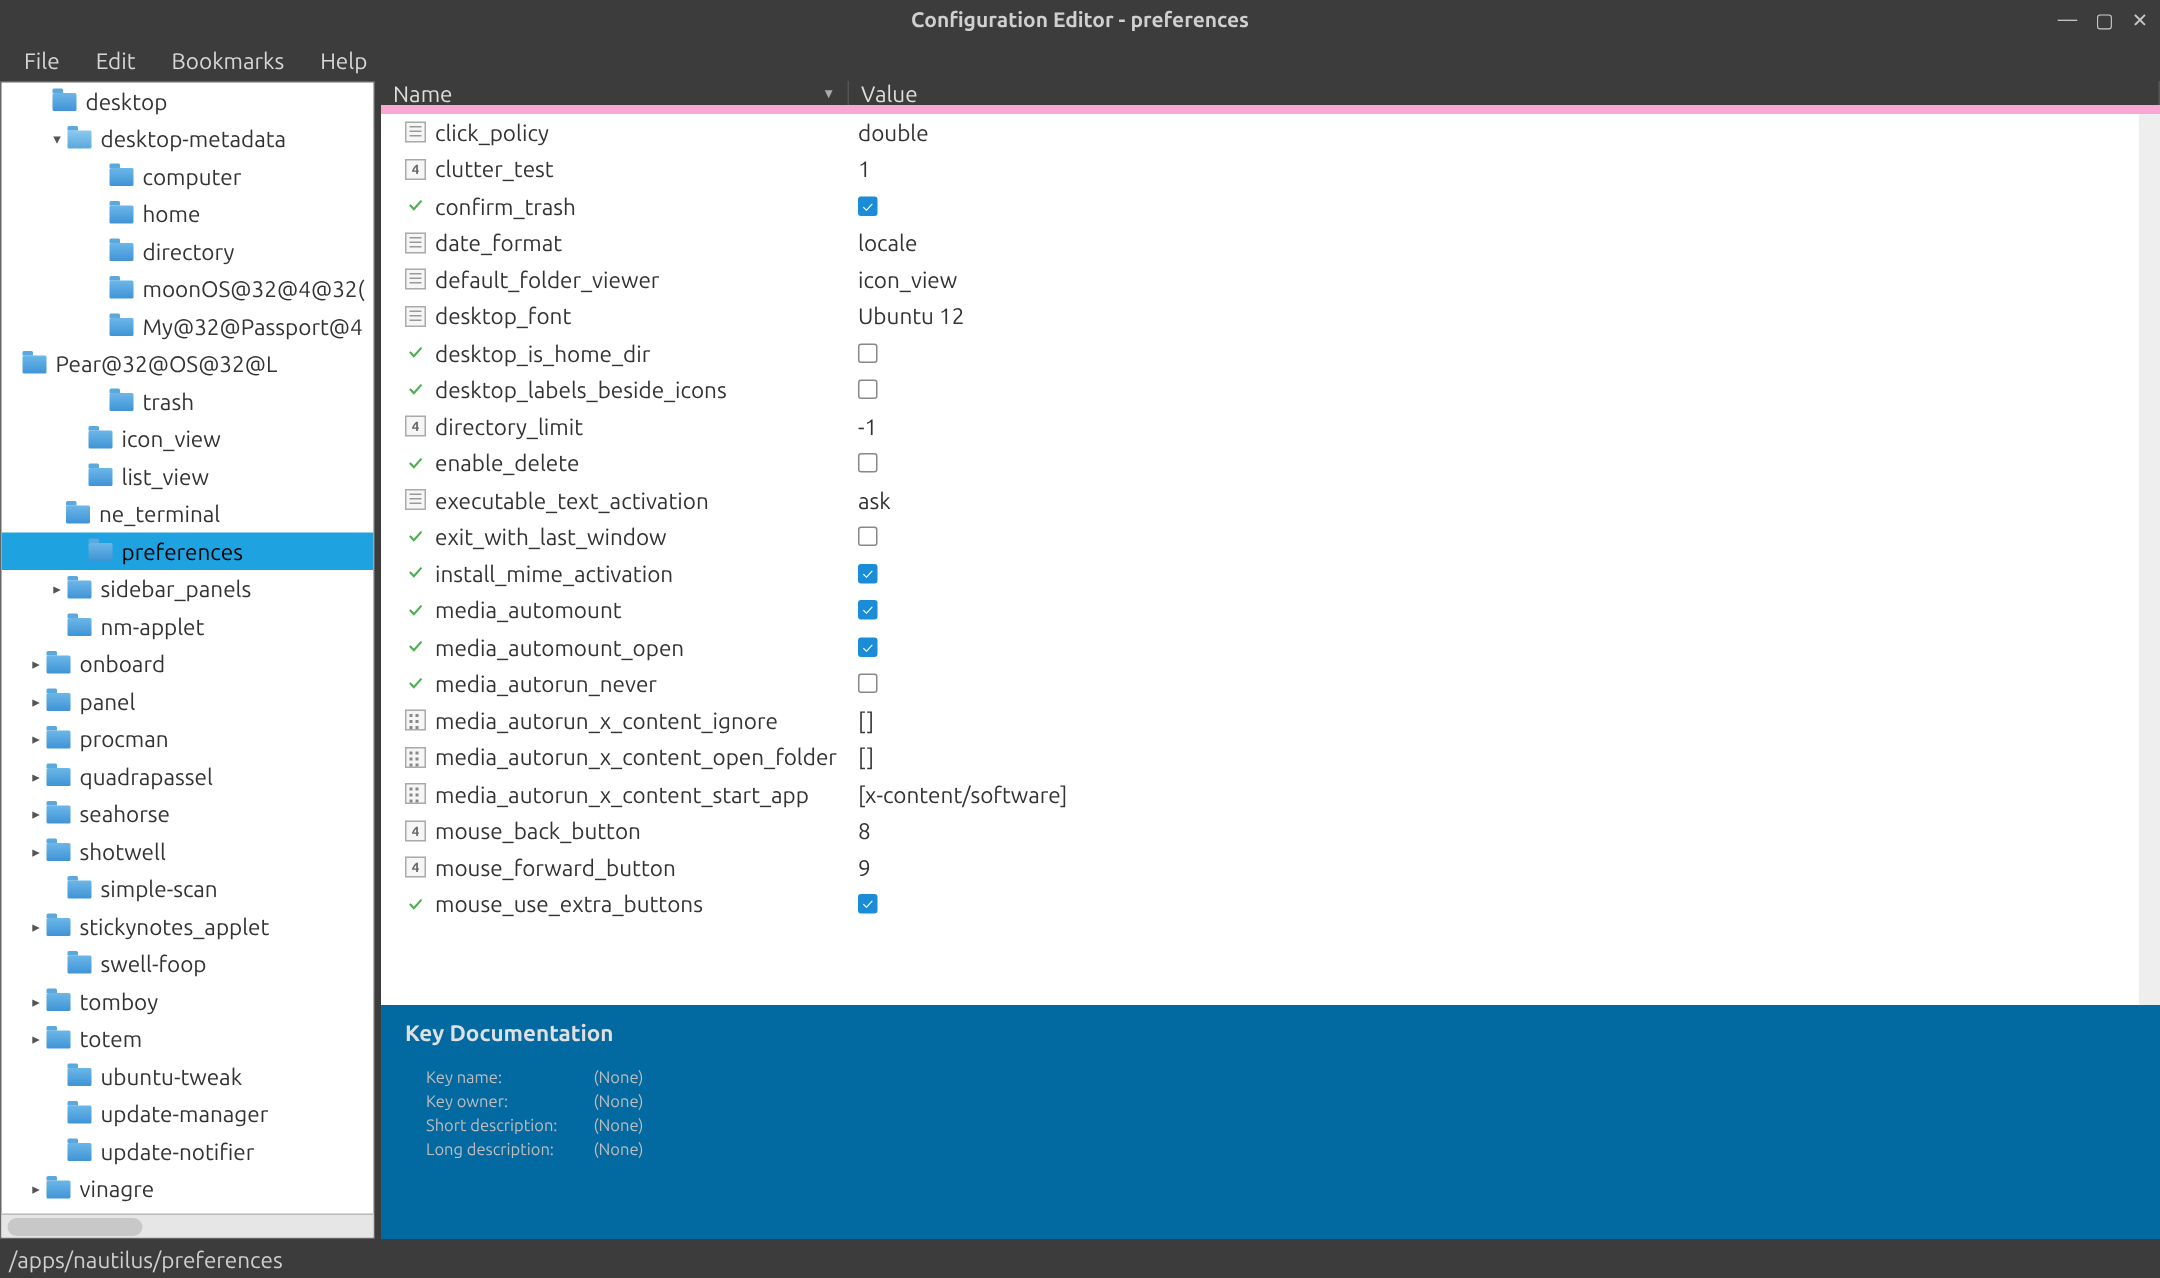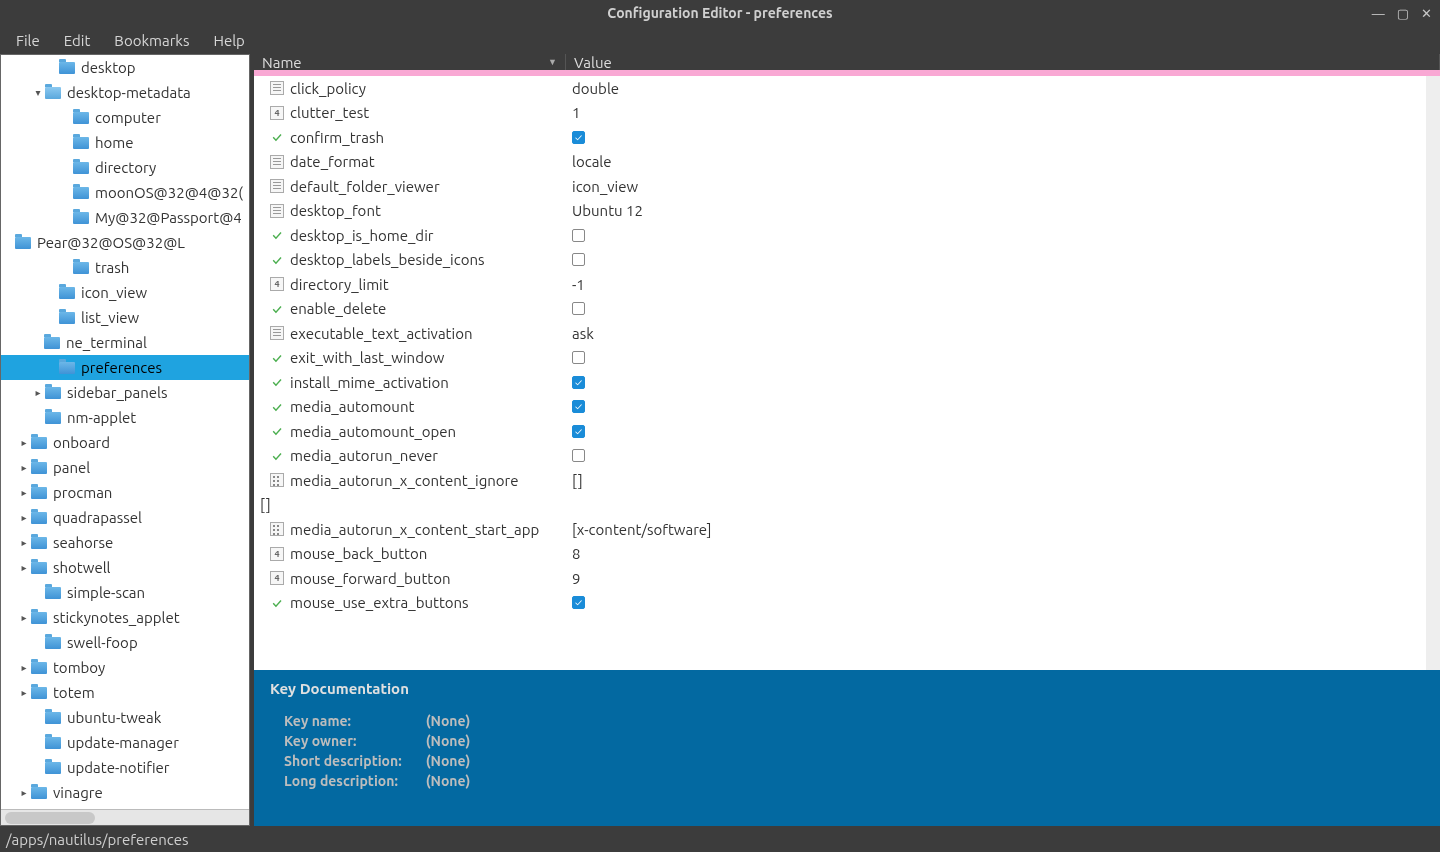--- a/index.html
+++ b/index.html
@@ -51,21 +51,21 @@
 .ic-list { border: 1px solid #aaa; background: #f6f6f6; position: relative; }
 .ic-list::after { content: ""; position: absolute; left: 2px; top: 2px; width: 2px; height: 2px; background: #888; box-shadow: 4px 0 0 #888, 0 4px 0 #888, 4px 4px 0 #888, 0 8px 0 #888, 4px 8px 0 #888; }
 .chk { width: 13px; height: 13px; border: 1px solid #888; border-radius: 2px; background: #fff; display: inline-flex; align-items: center; justify-content: center; font-size: 10px; color: #fff; }
 .chk.on { background: #1a8cd8; border-color: #1a8cd8; }
 .chk.on::after { content: "✓"; }
 .table-vscroll { position: absolute; right: 0; top: 0; width: 14px; height: 100%; background: #eee; }
 
 
 .doc-panel { background: #0369a1; color: #cfcfcf; padding: 10px 16px 14px; height: 156px; }
 .doc-panel .hdr { font-weight: 600; font-size: 15px; color: #e0e0e0; margin-bottom: 14px; }
-.doc-panel table { border-collapse: collapse; font-size: 14px; color: #bdbdbd; font-weight: bold; }
+.doc-panel table { border-collapse: collapse; font-size: 11px; color: #bdbdbd; }
 .doc-panel td { padding: 2px 10px 2px 14px; }
 .doc-panel td.v { color: #bdbdbd; }
 
 
 .statusbar { height: 26px; background: #3c3c3c; color: #cfcfcf; font-size: 15px; display: flex; align-items: center; padding: 0 6px; }
 </style>
 </head>
 <body>
 
 <div class="titlebar">
@@ -81,21 +81,21 @@
   <div class="menu-item">File</div>
   <div class="menu-item">Edit</div>
   <div class="menu-item">Bookmarks</div>
   <div class="menu-item">Help</div>
 </div>
 
 <div class="main">
 
   <div class="tree-wrap">
     <div class="tree" id="tree">
-        <div class="tree-row" style="padding-left: 44px;">
+        <div class="tree-row" style="padding-left: 20px;">
           <span class="expander"></span>
           <span class="folder-icon folder-closed"></span>
           <span>desktop</span>
         </div>
         <div class="tree-row" style="padding-left: 30px;">
           <span class="expander">▾</span>
           <span class="folder-icon folder-open"></span>
           <span>desktop-metadata</span>
         </div>
         <div class="tree-row" style="padding-left: 58px;">
@@ -402,20 +402,24 @@
         <div class="row">
           <div class="cell-name">
             <span class="type-ic ic-list"></span>
             <span>media_autorun_x_content_ignore</span>
           </div>
           <div class="cell-value">
             <span>[]</span>
           </div>
         </div>
         <div class="row">
+          <div class="cell-name">
+            <span class="type-ic ic-list"></span>
+            <span>media_autorun_x_content_open_folder</span>
+          </div>
           <div class="cell-value">
             <span>[]</span>
           </div>
         </div>
         <div class="row">
           <div class="cell-name">
             <span class="type-ic ic-list"></span>
             <span>media_autorun_x_content_start_app</span>
           </div>
           <div class="cell-value">

